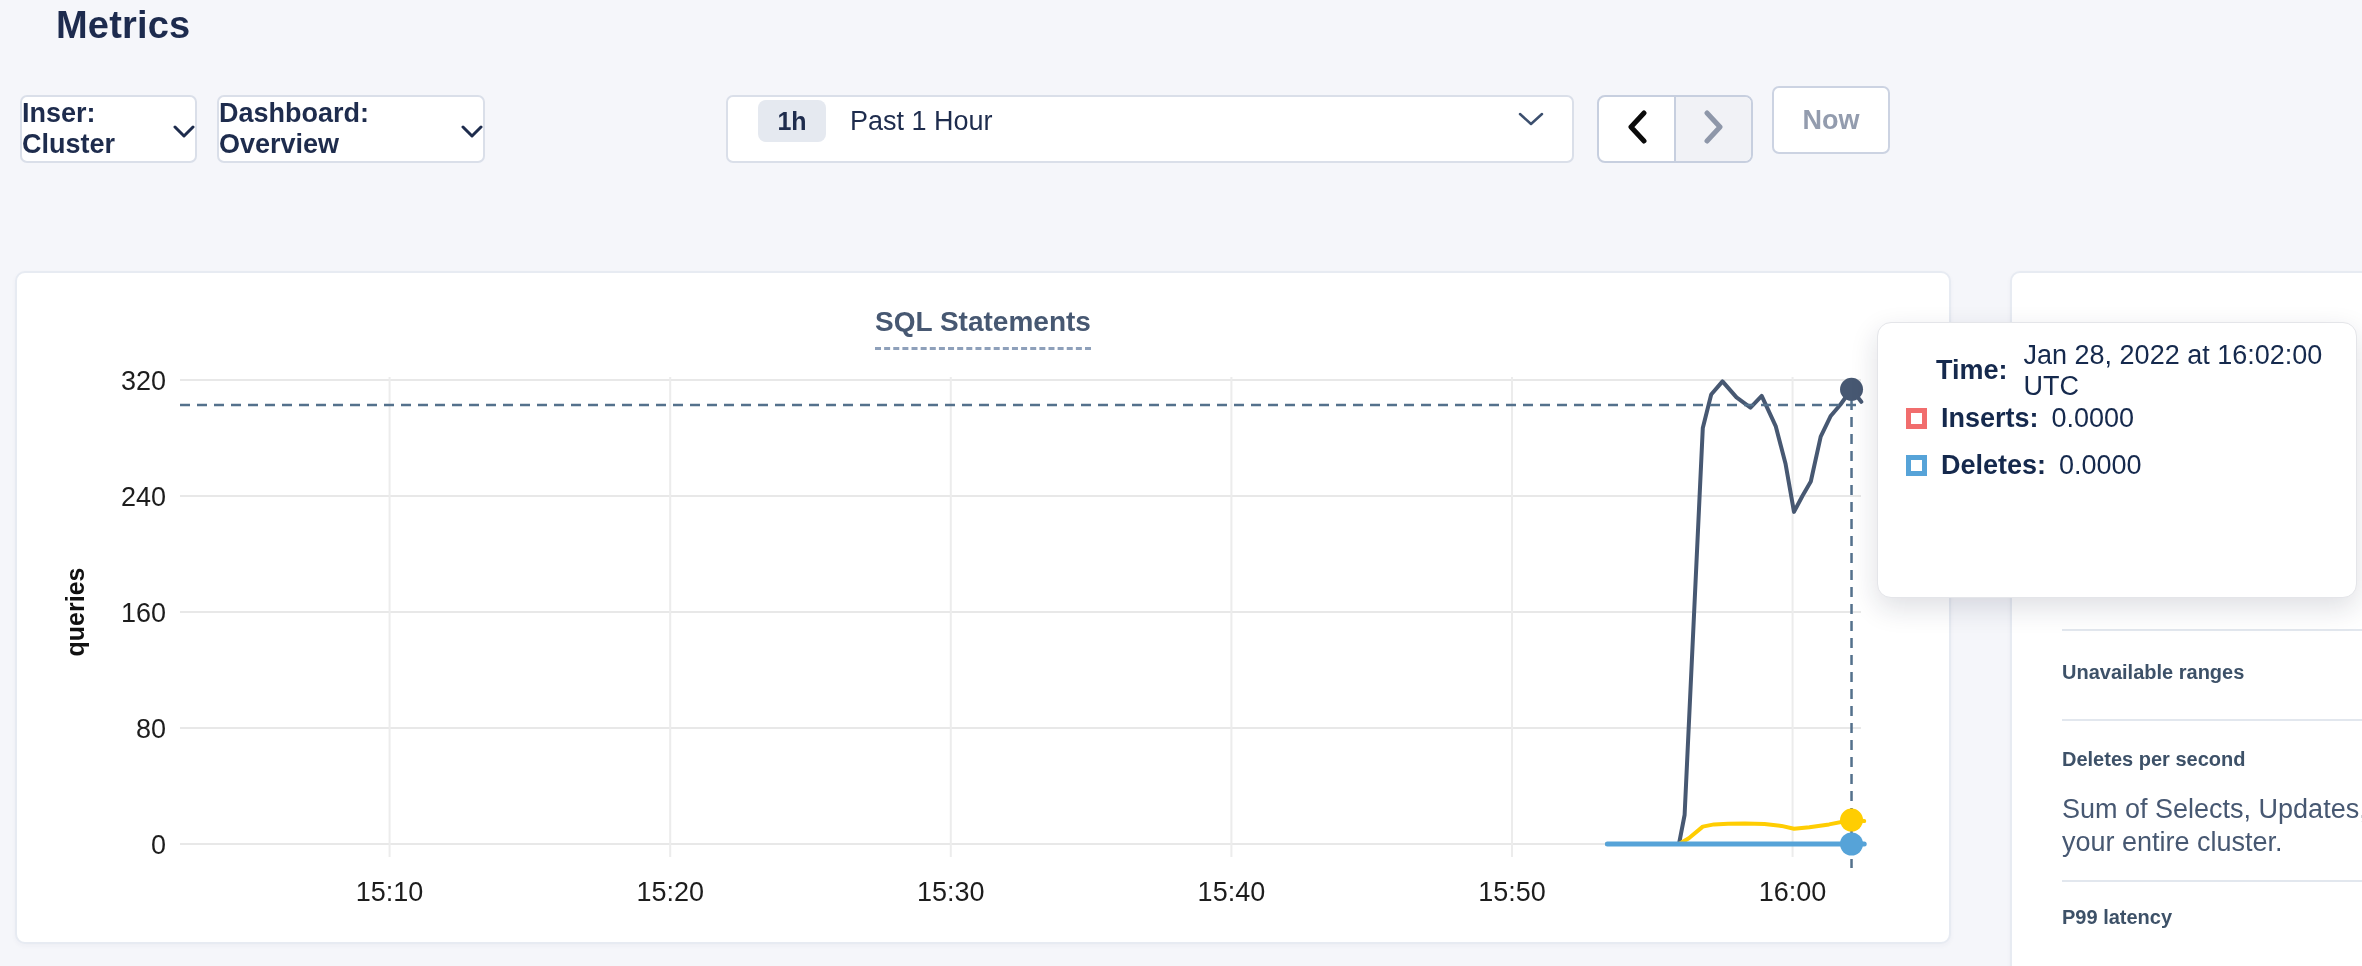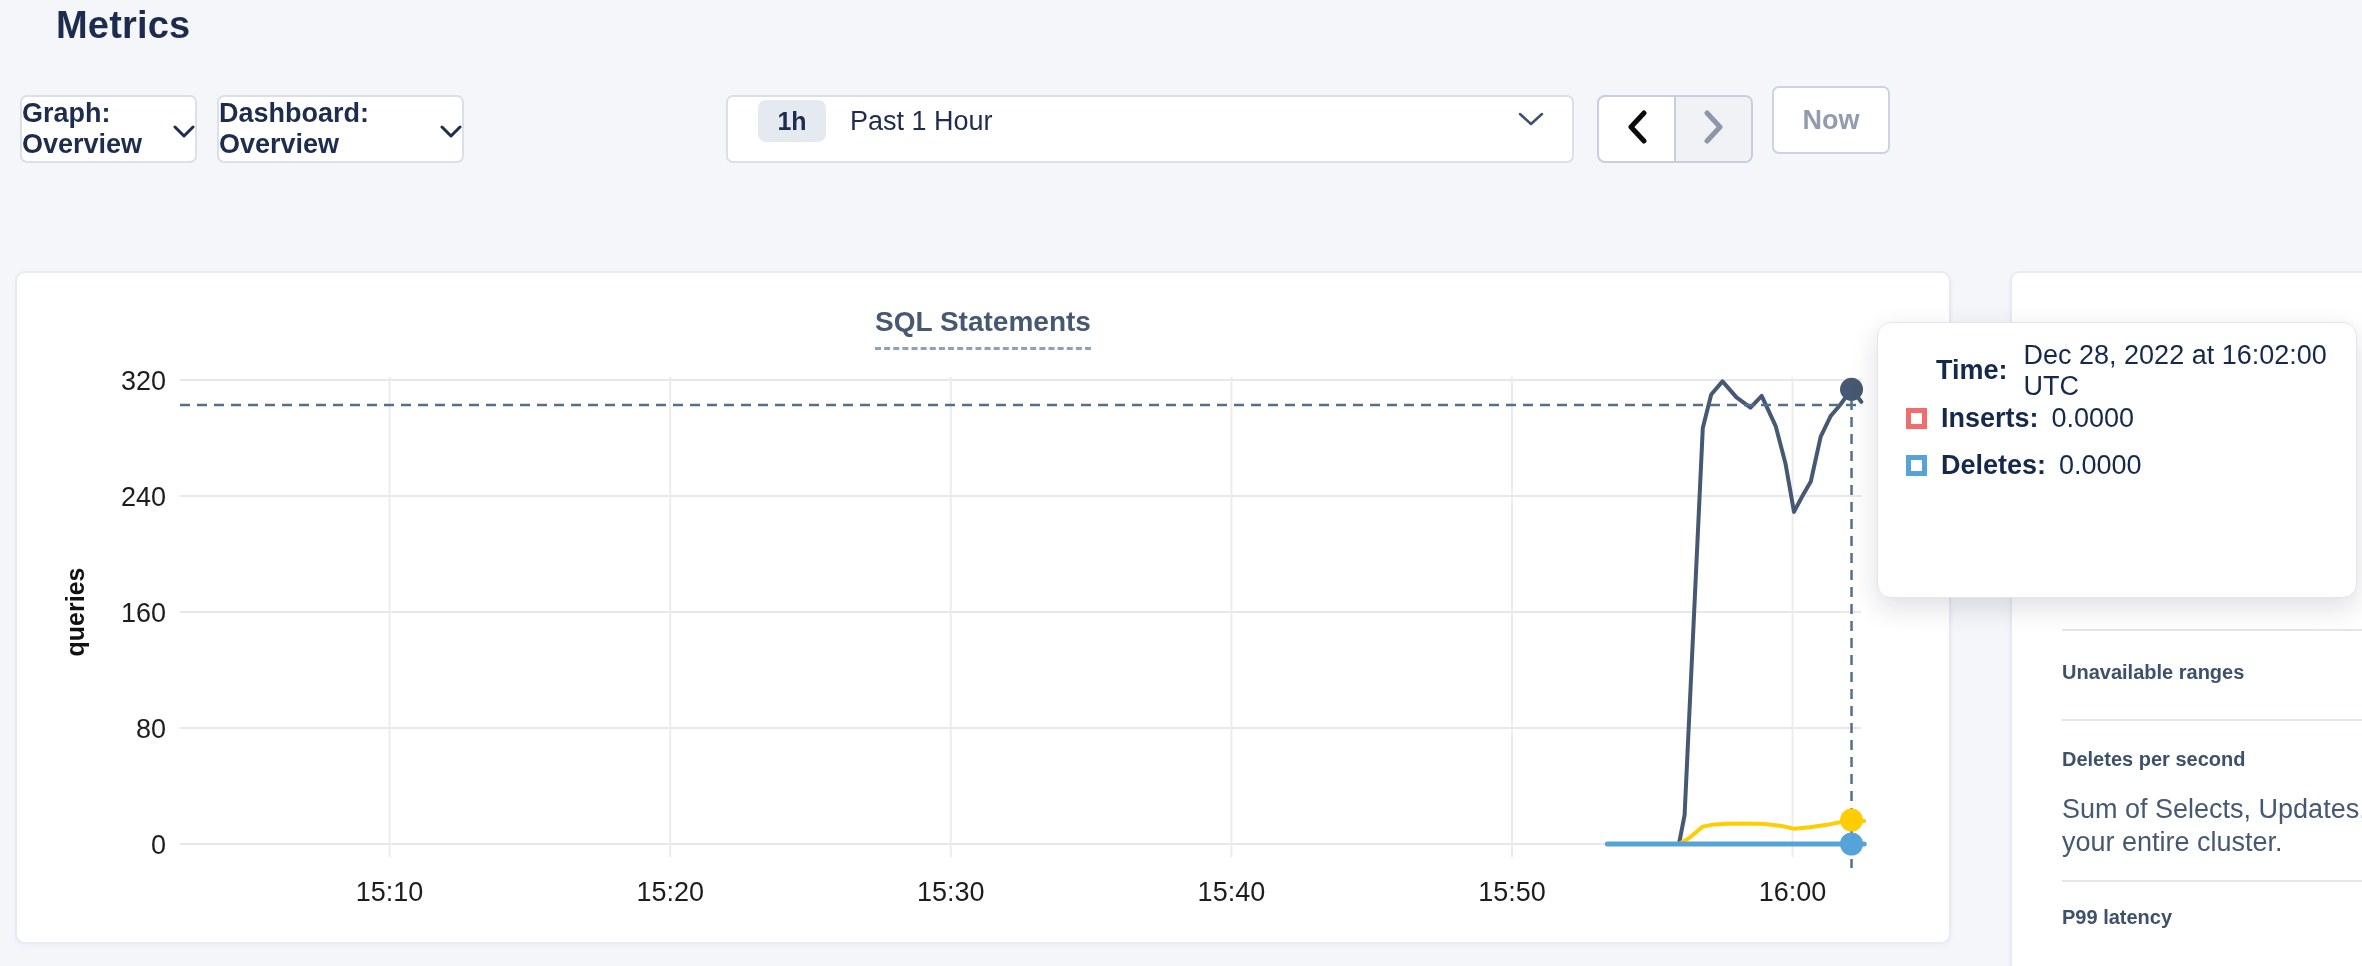--- a/index.html
+++ b/index.html
@@ -19,21 +19,21 @@
   }
 
   
   .btn {
     display: flex; align-items: center; justify-content: center;
     background: #fff; border: 2px solid #dadfe9; border-radius: 7px;
     height: 68px; font-size: 27px; font-weight: 700; color: #1e2c4d;
     gap: 18px;
   }
   .dropdown-graph     { left: 20px;  top: 95px; width: 177px; }
-  .dropdown-dashboard { left: 217px; top: 95px; width: 247px; }
+  .dropdown-dashboard { left: 217px; top: 95px; width: 268px; }
   .time-range {
     left: 726px; top: 95px; width: 848px; height: 68px;
     display: flex; align-items: center;
     background: #fff; border: 2px solid #dadfe9; border-radius: 7px;
     padding: 0 28px 16px 30px;
   }
   .time-badge {
     width: 68px; height: 42px; border-radius: 8px; background: #e5e9f0;
     display: flex; align-items: center; justify-content: center;
     font-size: 25px; font-weight: 700; color: #1e2c4d; margin-right: 24px;
@@ -92,21 +92,21 @@
   .sb-divider { position: absolute; left: 50px; right: -40px; height: 0; border-top: 2px solid #e2e7ee; }
   .sb-heading { position: absolute; left: 50px; font-size: 20px; font-weight: 700; color: #3d5168; white-space: nowrap; }
   .sb-desc    { position: absolute; left: 50px; font-size: 27px; color: #475872; white-space: nowrap; }
 </style>
 </head>
 <body>
 
 <h1 class="abs page-title">Metrics</h1>
 
 <div class="abs btn dropdown-graph">
-  <span>Graph: Overview</span>
+  <span>Inser: Cluster</span>
   <span>
     <svg width="22" height="13" viewBox="0 0 22 13">
         <polyline points="2,2 11,11 20,2" fill="none" stroke="#1e2c4d" stroke-width="3" stroke-linecap="round" stroke-linejoin="round"></polyline>
       </svg>
   </span>
 </div>
 
 <div class="abs btn dropdown-dashboard">
   <span>Dashboard: Overview</span>
   <span>
@@ -193,21 +193,21 @@
     <line x1="180" x2="1861" y1="404.94" y2="404.94" stroke="#54718c" stroke-width="2.5" stroke-dasharray="10 7"></line>
     <line x1="1851.5259999999998" x2="1851.5259999999998" y1="383" y2="868" stroke="#54718c" stroke-width="2.5" stroke-dasharray="10 7"></line>
     <circle cx="1851.5259999999998" cy="389.338" r="11.5" fill="#475872"></circle>
     <circle cx="1851.5259999999998" cy="820.0315" r="11.5" fill="#ffcd02"></circle>
     <circle cx="1851.5259999999998" cy="844" r="11.5" fill="#56a3d8"></circle>
   </svg>
 
 <div class="chart-tooltip">
   <div class="tt-time">
     <b>Time:</b>
-    <span>Dec 28, 2022 at 16:02:00 UTC</span>
+    <span>Jan 28, 2022 at 16:02:00 UTC</span>
   </div>
   <div class="tt-row">
     <span class="tt-square" style="border-color: rgb(241, 109, 109);"></span>
     <span class="tt-label">Inserts:</span>
     <span class="tt-value">0.0000</span>
   </div>
   <div class="tt-row">
     <span class="tt-square" style="border-color: rgb(86, 163, 216);"></span>
     <span class="tt-label">Deletes:</span>
     <span class="tt-value">0.0000</span>

